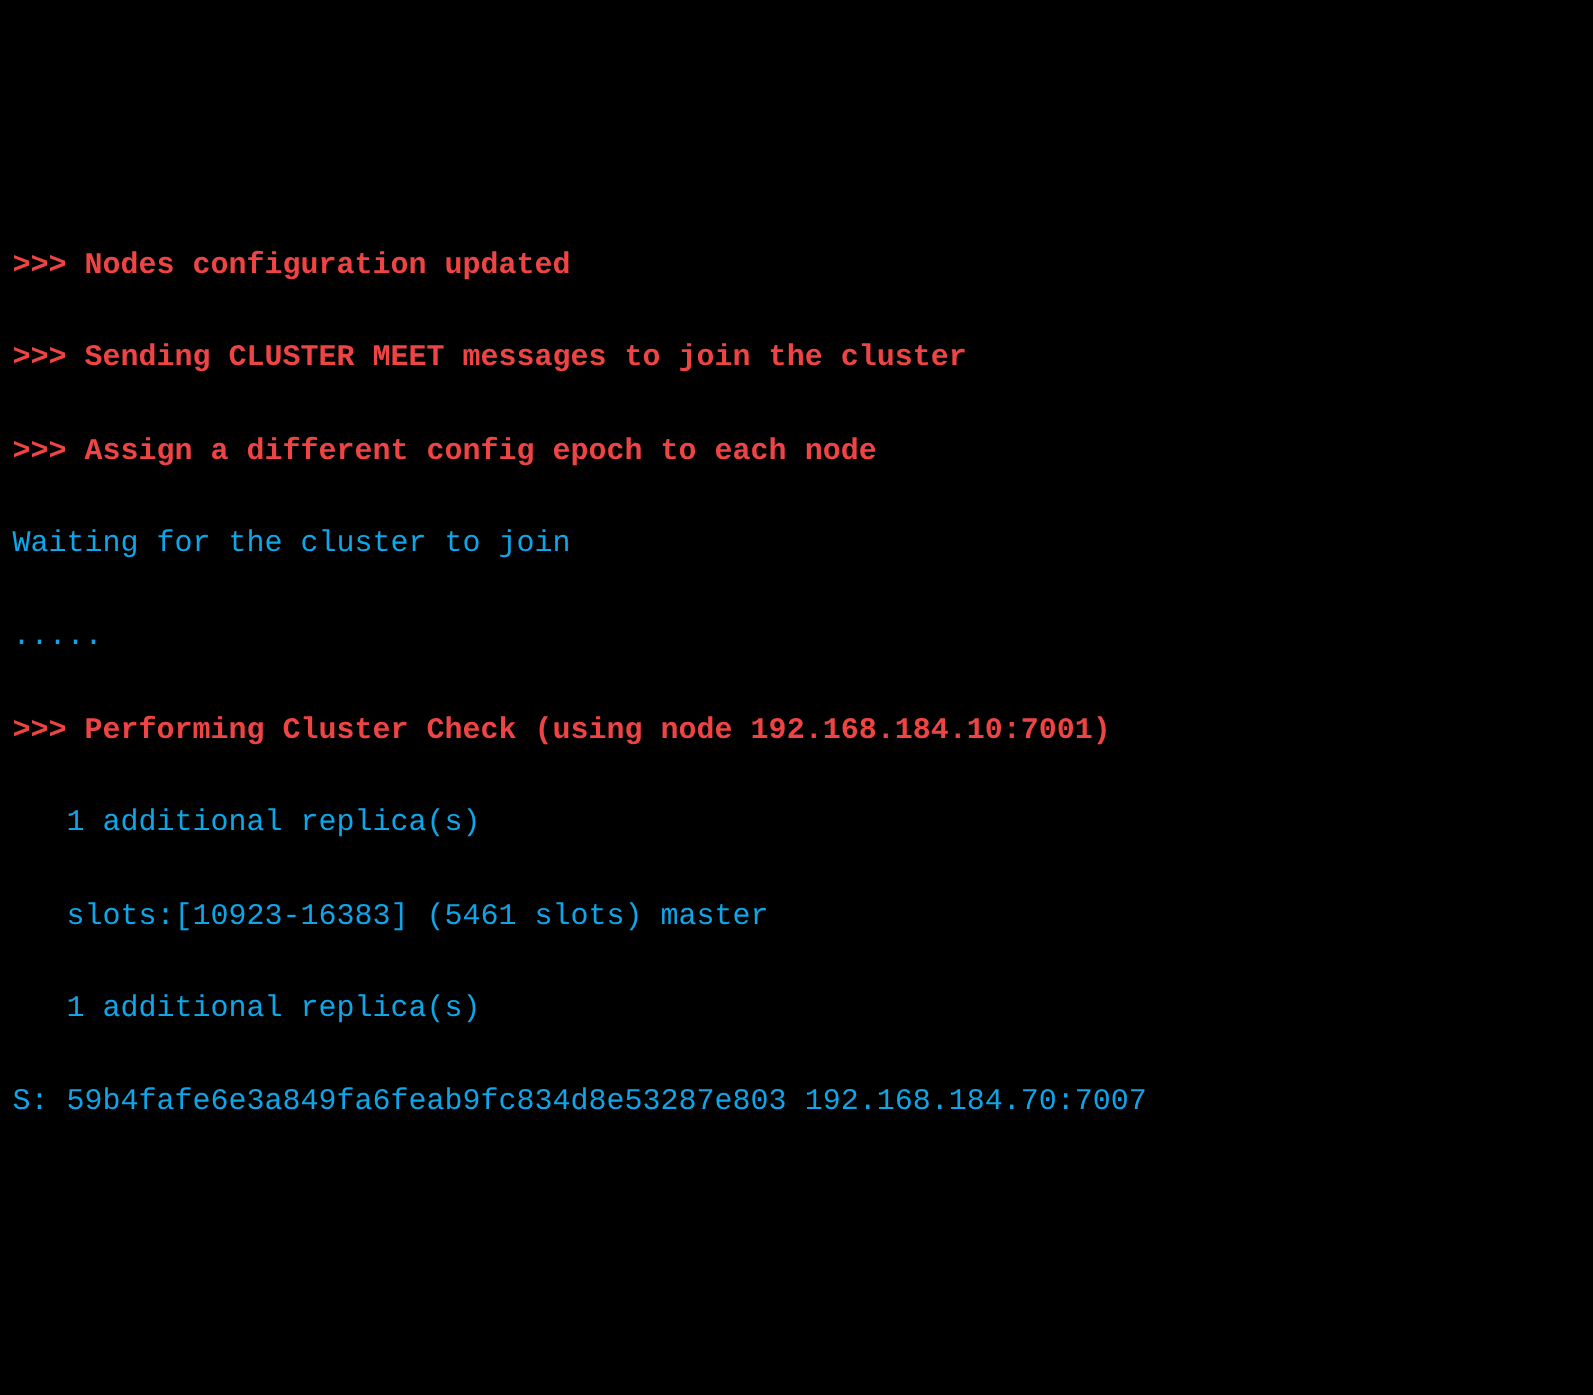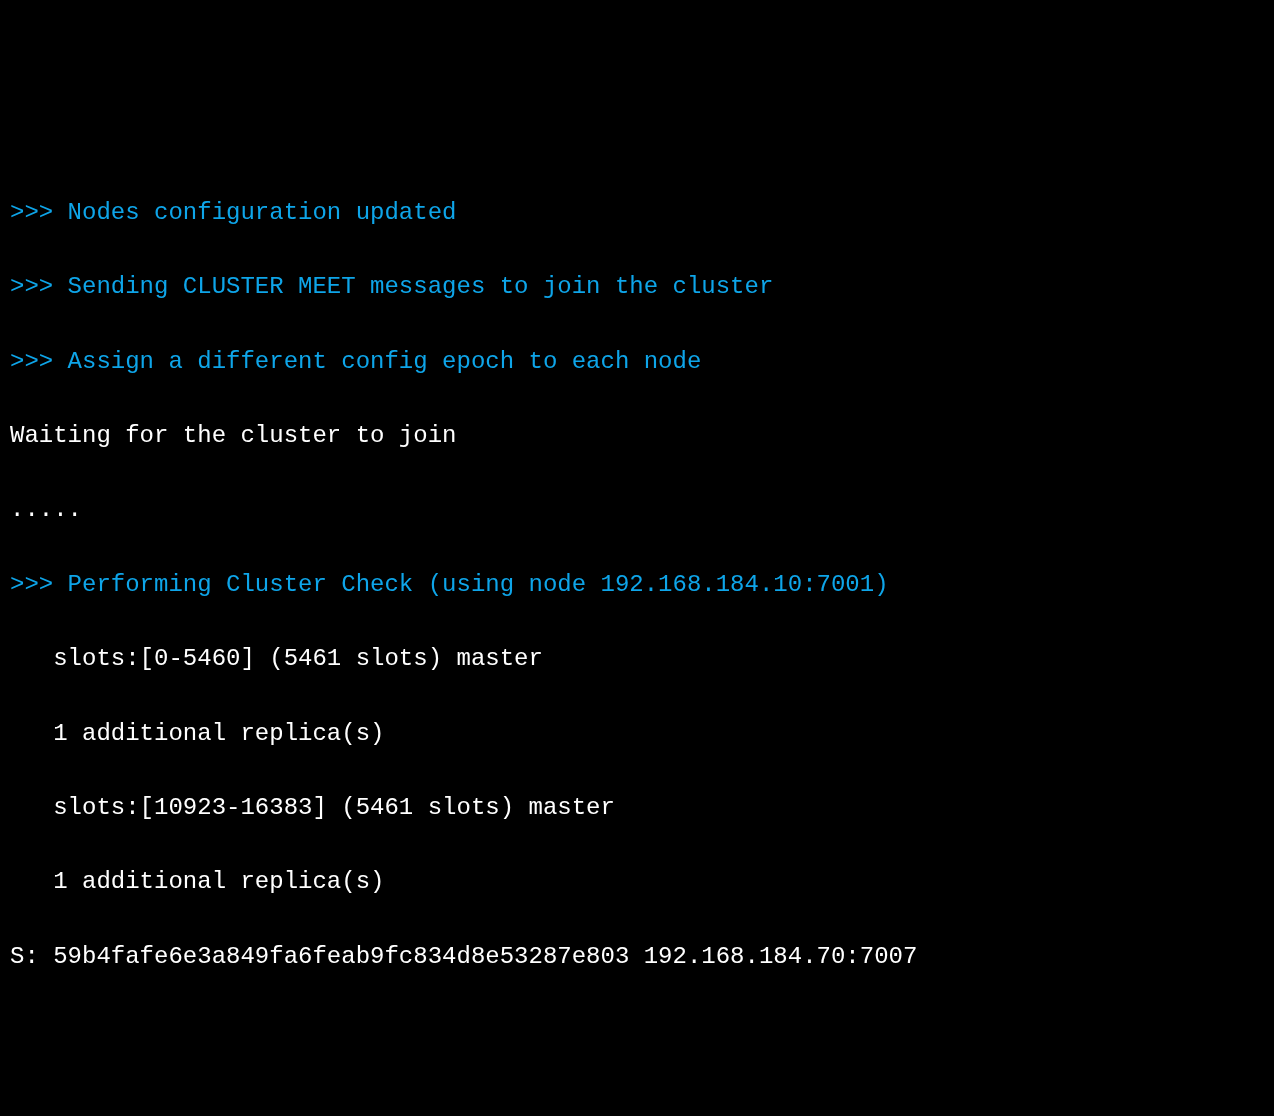--- a/index.html
+++ b/index.html
@@ -12,44 +12,43 @@
       font-family: 'Courier New', Courier, monospace;
       font-size: 24px;
       font-weight: bold;
       line-height: 1.55;
       padding: 8px 10px;
       color: #cccccc;
       white-space: pre;
       overflow-x: auto;
     }
     .white-bold {
-      color: #0ea5e9;
-      font-weight: normal;
+      color: #ef4444;
+      font-weight: bold;
     }
     .dim {
-      color: #ffffff;
+      color: #0ea5e9;
       font-weight: normal;
     }
     .line {
       display: block;
     }
   </style>
 </head>
 <body>
 
 
 
 <div>
 <span class="line white-bold">&gt;&gt;&gt; Nodes configuration updated</span>
 <span class="line white-bold">&gt;&gt;&gt; Sending CLUSTER MEET messages to join the cluster</span>
 <span class="line white-bold">&gt;&gt;&gt; Assign a different config epoch to each node</span>
 <span class="line dim">Waiting for the cluster to join</span>
 <span class="line dim">.....</span>
 <span class="line white-bold">&gt;&gt;&gt; Performing Cluster Check (using node 192.168.184.10:7001)</span>
-<span class="line dim">   slots:[0-5460] (5461 slots) master</span>
 <span class="line dim">   1 additional replica(s)</span>
 <span class="line dim">   slots:[10923-16383] (5461 slots) master</span>
 <span class="line dim">   1 additional replica(s)</span>
 <span class="line dim">S: 59b4fafe6e3a849fa6feab9fc834d8e53287e803 192.168.184.70:7007</span>
 
 
 
 
 
 

